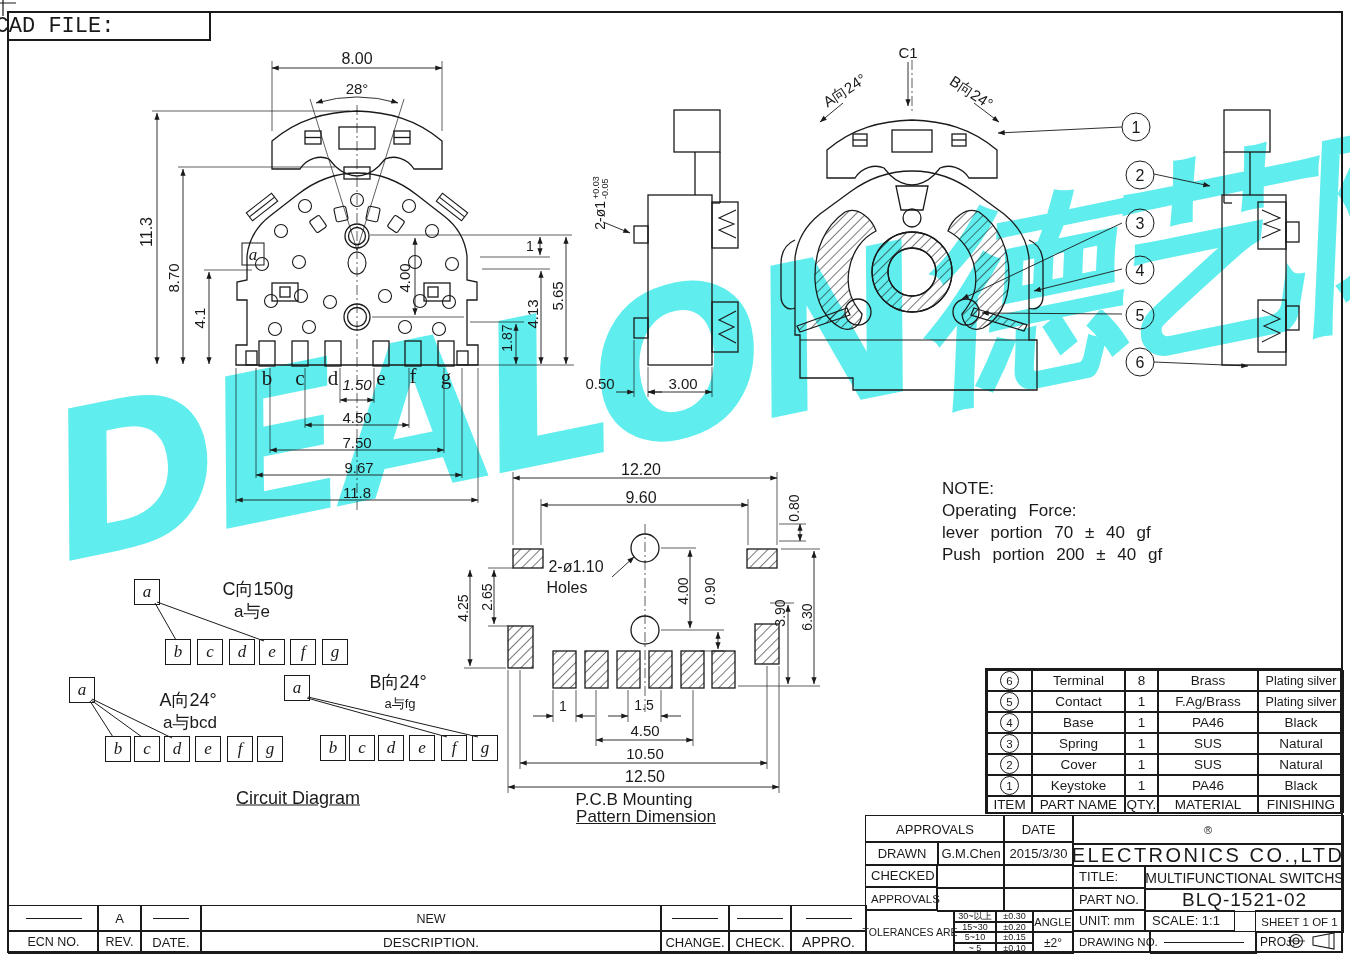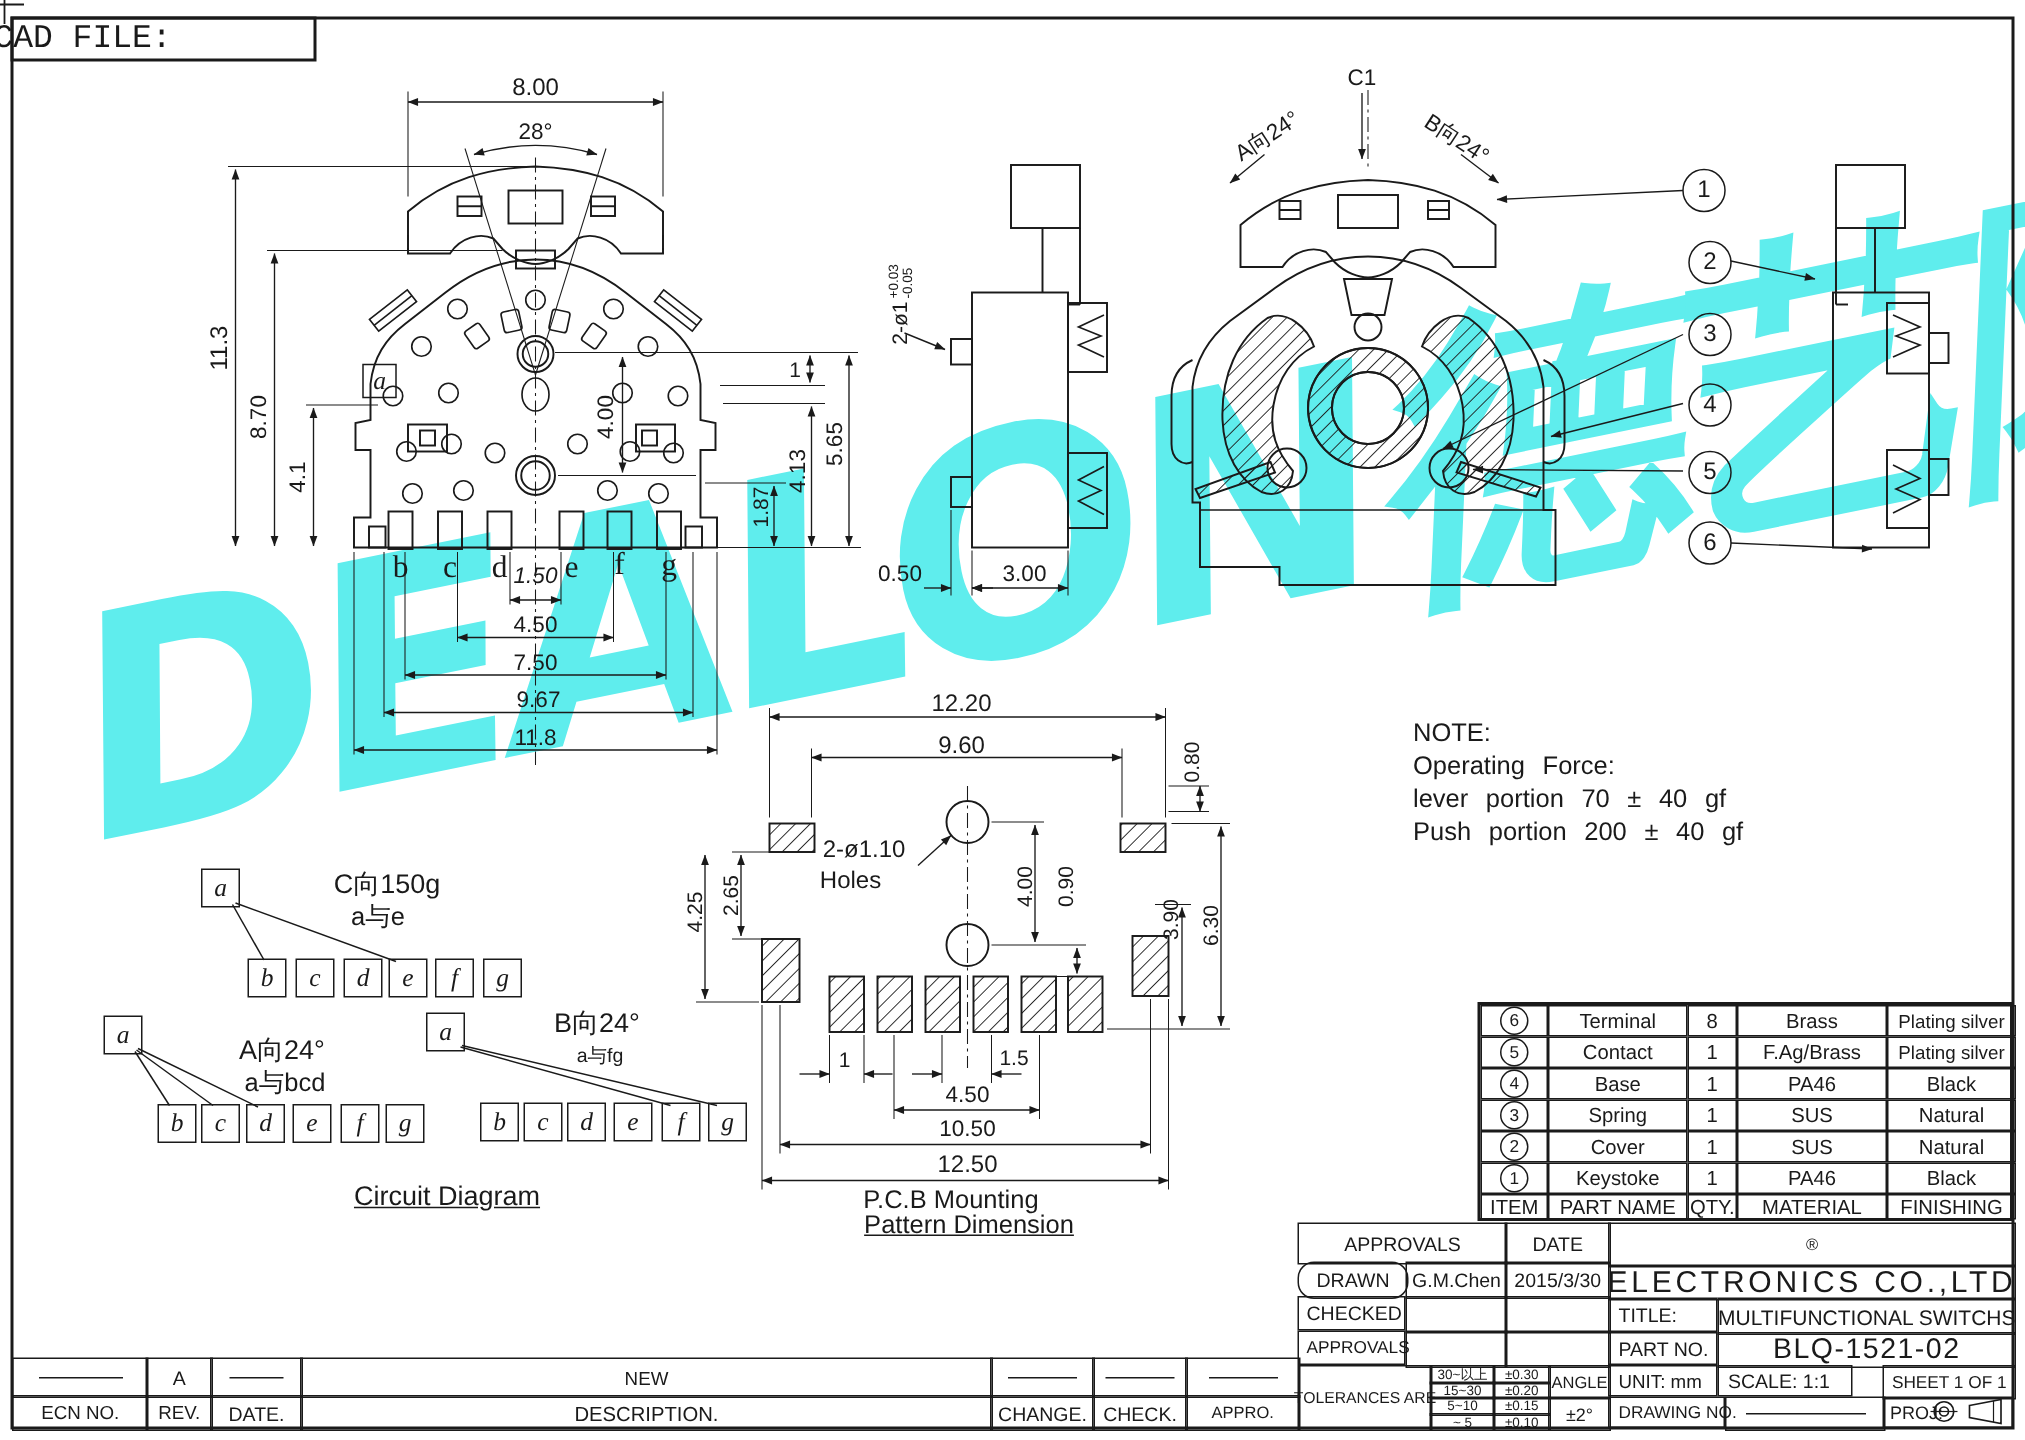--- a/index.html
+++ b/index.html
@@ -393,21 +393,21 @@
   <span class="lblv" style="left:794px;top:508px;">0.80</span>
   <span class="lbl" style="left:576px;top:567px;font-size:16px;">2-ø1.10</span>
   <span class="lbl" style="left:567px;top:588px;font-size:16px;">Holes</span>
   <span class="lblv" style="left:487px;top:597px;">2.65</span>
   <span class="lblv" style="left:463px;top:608px;">4.25</span>
   <span class="lblv" style="left:683px;top:591px;">4.00</span>
   <span class="lblv" style="left:710px;top:591px;">0.90</span>
   <span class="lblv" style="left:780px;top:613px;">3.90</span>
   <span class="lblv" style="left:807px;top:617px;">6.30</span>
   <span class="lbl" style="left:563px;top:706px;">1</span>
-  <span class="lbl" style="left:644px;top:705px;margin-left:32px;">1.5</span>
+  <span class="lbl" style="left:644px;top:705px;">1.5</span>
   <span class="lbl" style="left:645px;top:730px;font-size:15px;">4.50</span>
   <span class="lbl" style="left:645px;top:753px;font-size:15px;">10.50</span>
   <span class="lbl" style="left:645px;top:777px;font-size:16px;text-align:right;">12.50</span>
   <span class="lbl cap" style="left:634px;top:800px;">P.C.B Mounting</span>
   <span class="lbl cap und" style="left:646px;top:817px;">Pattern Dimension</span>
 
   <span class="note-line" style="left:942px;top:479px;">NOTE:</span>
   <span class="note-line" style="left:942px;top:501px;">Operating Force:</span>
   <span class="note-line" style="left:942px;top:523px;">lever portion 70 ± 40 gf</span>
   <span class="note-line" style="left:942px;top:545px;">Push portion 200 ± 40 gf</span>
@@ -495,21 +495,21 @@
     <div class="c">ITEM</div>
     <div class="c">PART NAME</div>
     <div class="c">QTY.</div>
     <div class="c">MATERIAL</div>
     <div class="c">FINISHING</div>
   </div>
 
   <div>
     <div class="cell" style="left:865px;top:815px;width:138px;height:26px;">APPROVALS</div>
     <div class="cell" style="left:1003px;top:815px;width:69px;height:26px;">DATE</div>
-    <div class="cell" style="left:865px;top:841px;width:72px;height:23px;border-radius:11px;">DRAWN</div>
+    <div class="cell" style="left:865px;top:841px;width:72px;height:23px;">DRAWN</div>
     <div class="cell" style="left:937px;top:841px;width:66px;height:23px;">G.M.Chen</div>
     <div class="cell" style="left:1003px;top:841px;width:69px;height:23px;">2015/3/30</div>
     <div class="cell" style="left:865px;top:864px;width:72px;height:23px;justify-content:flex-start;padding-left:5px;box-sizing:border-box;">CHECKED</div>
     <div class="cell" style="left:937px;top:864px;width:66px;height:23px;"></div>
     <div class="cell" style="left:1003px;top:864px;width:69px;height:23px;"></div>
     <div class="cell" style="left:865px;top:887px;width:72px;height:23px;font-size:11.5px;justify-content:flex-start;padding-left:5px;box-sizing:border-box;">APPROVALS</div>
     <div class="cell" style="left:937px;top:887px;width:66px;height:23px;"></div>
     <div class="cell" style="left:1003px;top:887px;width:69px;height:23px;"></div>
     <div class="cell" style="left:865px;top:910px;width:88px;height:42px;font-size:10.5px;">TOLERANCES ARE</div>
     <div class="cell" style="left:953px;top:910px;width:42px;height:10.5px;font-size:9px;">30~以上</div>
@@ -563,16 +563,16 @@
     <div class="cell" style="left:790px;top:905px;width:75px;height:25px;">
         <span class="dsh"></span>
       </div>
 
     <div class="cell" style="left:8px;top:930px;width:89px;height:22px;font-size:12.5px;">ECN NO.</div>
     <div class="cell" style="left:97px;top:930px;width:43px;height:22px;font-size:12.5px;">REV.</div>
     <div class="cell" style="left:140px;top:930px;width:60px;height:22px;font-size:13px;">DATE.</div>
     <div class="cell" style="left:200px;top:930px;width:460px;height:22px;font-size:13.5px;">DESCRIPTION.</div>
     <div class="cell" style="left:660px;top:930px;width:68px;height:22px;font-size:13px;">CHANGE.</div>
     <div class="cell" style="left:728px;top:930px;width:62px;height:22px;font-size:13px;">CHECK.</div>
-    <div class="cell" style="left:790px;top:930px;width:75px;height:22px;font-size:11px;">APPRO.</div>
+    <div class="cell" style="left:790px;top:930px;width:75px;height:22px;font-size:14px;">APPRO.</div>
   </div>
 
 </div>
 
 </body></html>

